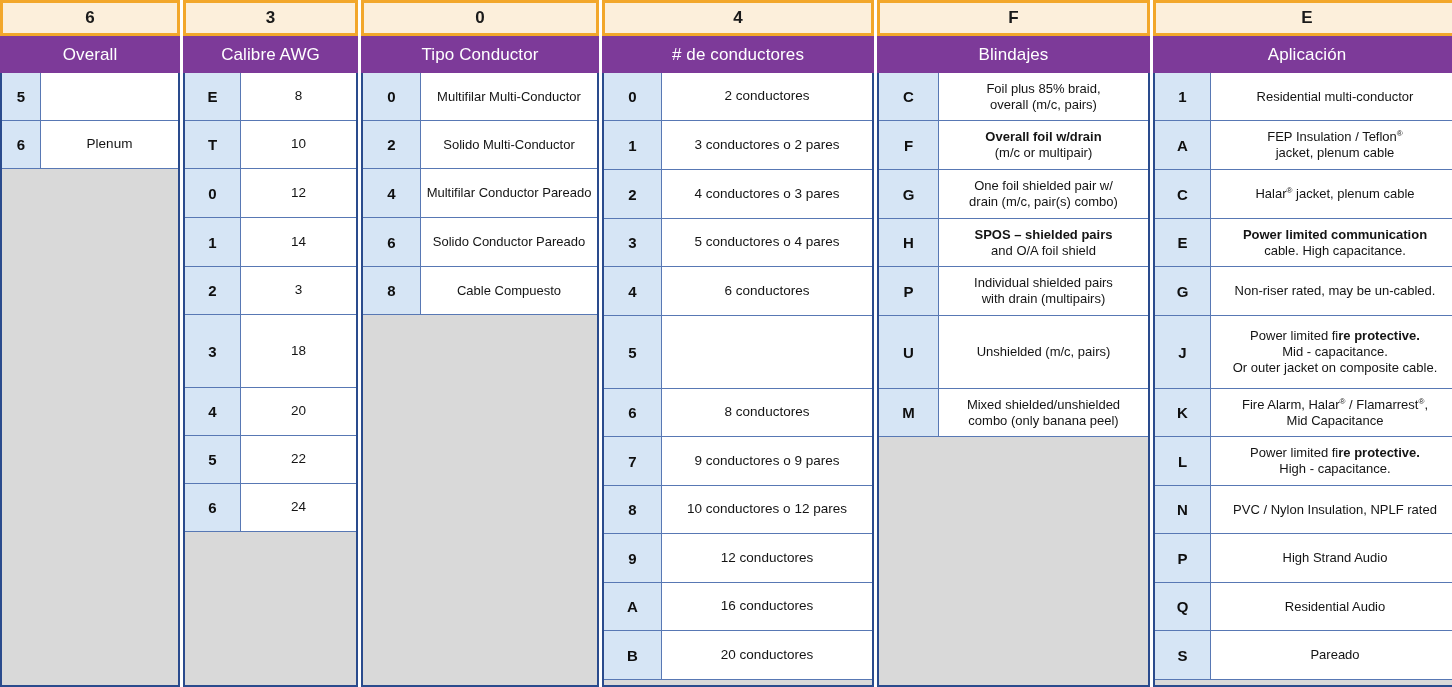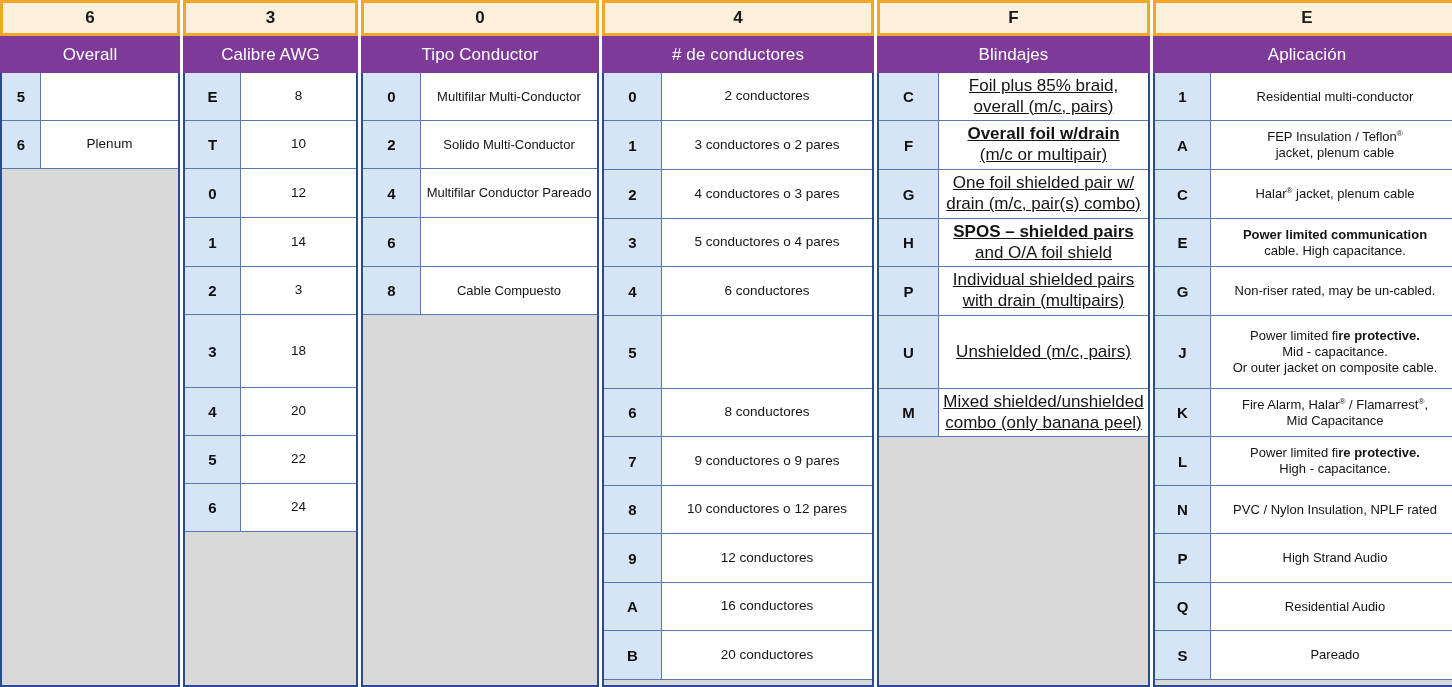--- a/index.html
+++ b/index.html
@@ -128,21 +128,21 @@
   .g-tipo .key { width: 58px; }
   .g-tipo .val { font-size: 13px; }
 
   .g-cond .code-box, .g-cond .title-band { width: 272px; }
   .g-cond .group-body { width: 272px; }
   .g-cond .key { width: 58px; }
 
   .g-blind .code-box, .g-blind .title-band { width: 273px; }
   .g-blind .group-body { width: 273px; }
   .g-blind .key { width: 60px; }
-  .g-blind .val { font-size: 17px; text-decoration: underline; }
+  .g-blind .val { font-size: 13px; }
 
   .g-apl .code-box, .g-apl .title-band { width: 308px; }
   .g-apl .group-body { width: 308px; }
   .g-apl .key { width: 56px; }
   .g-apl .val { font-size: 13px; }
 </style>
 </head>
 <body>
 
 <div id="sheet">
@@ -214,20 +214,21 @@
         <div class="row" style="height: 48px;">
           <div class="key">2</div>
           <div class="val">Solido Multi-Conductor</div>
         </div>
         <div class="row" style="height: 49px;">
           <div class="key">4</div>
           <div class="val">Multifilar Conductor Pareado</div>
         </div>
         <div class="row" style="height: 49px;">
           <div class="key">6</div>
+          <div class="val">Solido Conductor Pareado</div>
         </div>
         <div class="row" style="height: 48px;">
           <div class="key">8</div>
           <div class="val">Cable Compuesto</div>
         </div>
         <div class="filler"></div>
       </div>
     </div>
     <div class="group g-cond">
       <div class="code-box">4</div>

